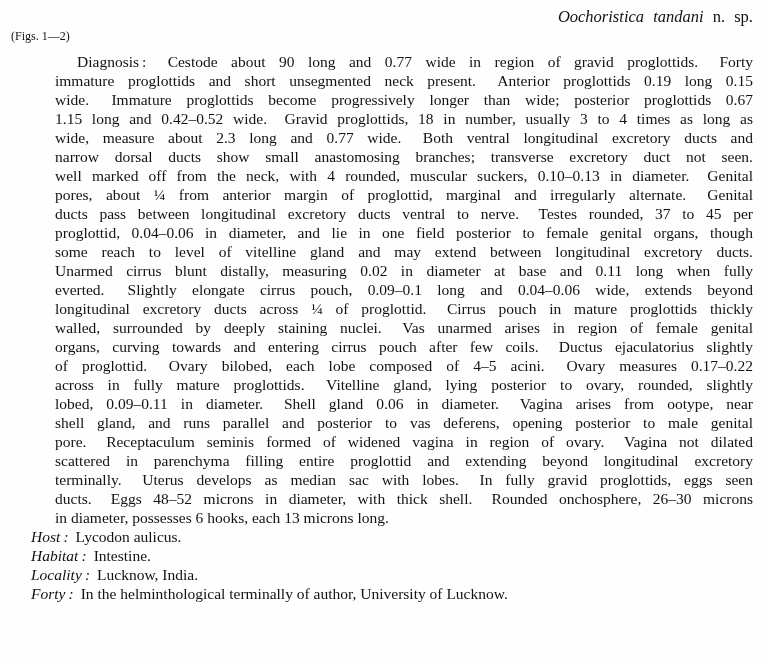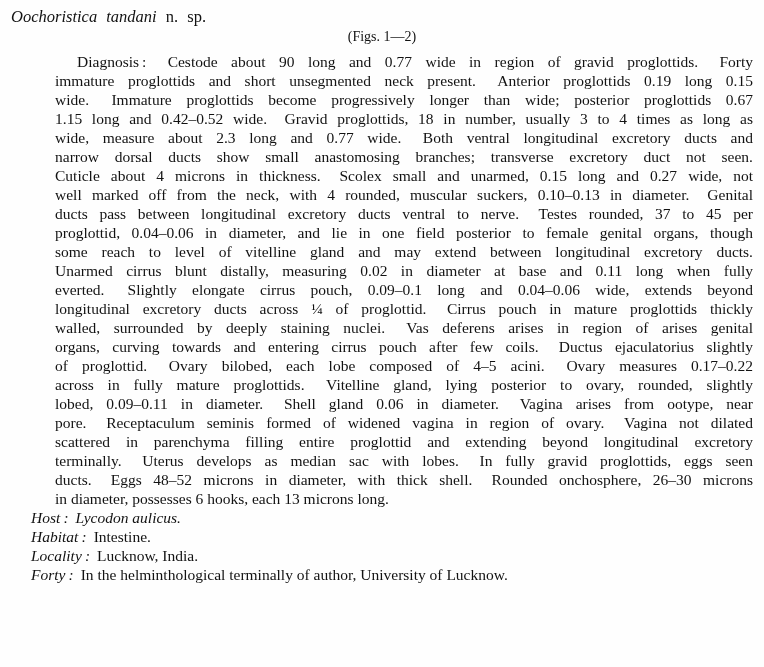--- a/index.html
+++ b/index.html
@@ -10,47 +10,46 @@
     font-family: "Liberation Serif", "DejaVu Serif", serif;
     color: #121212;
   }
   .page {
     box-sizing: border-box;
     width: 764px; height: 667px;
     padding: 7px 11px 0 11px;
   }
   .title {
     font-size: 16.5px; line-height: 20px;
-    text-align: left;
+    text-align: right;
     word-spacing: 5px;
     white-space: pre-wrap;
   }
   .title .species { font-style: italic; }
   .figs {
-    font-size: 14px; line-height: 19px;
-    text-align: center;
+    font-size: 12px; line-height: 19px;
   }
   .body-text { margin-top: 6px; margin-left: 44px; }
   .line {
     font-size: 15.5px; line-height: 19px; height: 19px;
     text-align: justify;
     text-align-last: justify;
     white-space: pre-wrap;
     overflow: hidden;
   }
   .line[data-cls="indent"] { padding-left: 22px; }
   .line[data-cls="short"]  { text-align-last: left; }
   .details { }
   .detail {
     font-size: 15.5px; line-height: 19px; height: 19px;
     padding-left: 20px;
     white-space: pre-wrap;
   }
   .detail .lbl { font-style: italic; margin-right: 7px; text-align: center; }
-  .detail .val[data-style="italic"] { font-style: italic; }
+  .detail .val[data-style="italic"] { }
 </style>
 </head>
 <body>
 
 <div class="page">
 
   <div class="title"><span class="species">Oochoristica tandani</span><span> n. sp.</span></div>
 
   <div class="figs">(Figs. 1—2)</div>
 
@@ -62,48 +61,49 @@
 
       <div class="line">wide.  Immature proglottids become progressively longer than wide; posterior proglottids 0.67</div>
 
 
       <div class="line">1.15 long and 0.42–0.52 wide.  Gravid proglottids, 18 in number, usually 3 to 4 times as long as</div>
 
       <div class="line">wide, measure about 2.3 long and 0.77 wide.  Both ventral longitudinal excretory ducts and</div>
 
       <div class="line">narrow dorsal ducts show small anastomosing branches; transverse excretory duct not seen.</div>
 
-      <div class="line">Cuticle about 4 microns in thickness.  Scolex small and unarmed, 0.15 long and 0.27 wide, not</div>
 
       <div class="line">well marked off from the neck, with 4 rounded, muscular suckers, 0.10–0.13 in diameter.  Genital</div>
 
+      <div class="line">pores, about ¼ from anterior margin of proglottid, marginal and irregularly alternate.  Genital</div>
 
       <div class="line">ducts pass between longitudinal excretory ducts ventral to nerve.  Testes rounded, 37 to 45 per</div>
 
       <div class="line">proglottid, 0.04–0.06 in diameter, and lie in one field posterior to female genital organs, though</div>
 
       <div class="line">some reach to level of vitelline gland and may extend between longitudinal excretory ducts.</div>
 
       <div class="line">Unarmed cirrus blunt distally, measuring 0.02 in diameter at base and 0.11 long when fully</div>
 
       <div class="line">everted.  Slightly elongate cirrus pouch, 0.09–0.1 long and 0.04–0.06 wide, extends beyond</div>
 
       <div class="line">longitudinal excretory ducts across ¼ of proglottid.  Cirrus pouch in mature proglottids thickly</div>
 
-      <div class="line">walled, surrounded by deeply staining nuclei.  Vas deferens arises in region of arises genital</div>
+      <div class="line">walled, surrounded by deeply staining nuclei.  Vas unarmed arises in region of female genital</div>
 
       <div class="line">organs, curving towards and entering cirrus pouch after few coils.  Ductus ejaculatorius slightly</div>
 
 
       <div class="line">of proglottid.  Ovary bilobed, each lobe composed of 4–5 acini.  Ovary measures 0.17–0.22</div>
 
       <div class="line">across in fully mature proglottids.  Vitelline gland, lying posterior to ovary, rounded, slightly</div>
 
       <div class="line">lobed, 0.09–0.11 in diameter.  Shell gland 0.06 in diameter.  Vagina arises from ootype, near</div>
 
+      <div class="line">shell gland, and runs parallel and posterior to vas deferens, opening posterior to male genital</div>
 
       <div class="line">pore.  Receptaculum seminis formed of widened vagina in region of ovary.  Vagina not dilated</div>
 
       <div class="line">scattered in parenchyma filling entire proglottid and extending beyond longitudinal excretory</div>
 
       <div class="line">terminally.  Uterus develops as median sac with lobes.  In fully gravid proglottids, eggs seen</div>
 
       <div class="line">ducts.  Eggs 48–52 microns in diameter, with thick shell.  Rounded onchosphere, 26–30 microns</div>
 
       <div class="line" data-cls="short">in diameter, possesses 6 hooks, each 13 microns long.</div>

